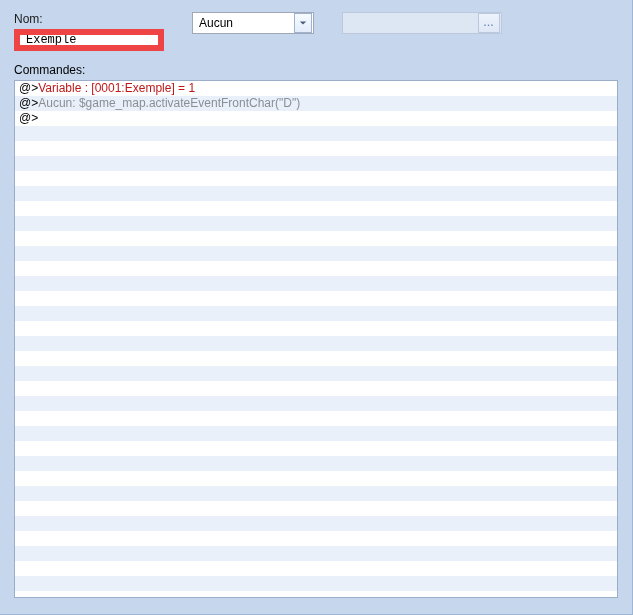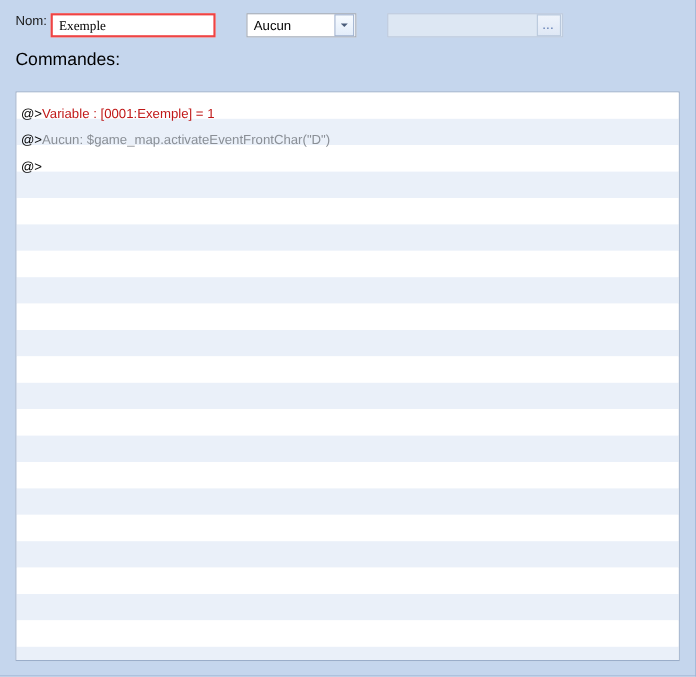--- a/index.html
+++ b/index.html
@@ -14,34 +14,34 @@
     border-top: none;
   }
   .panel {
     padding: 12px 14px 10px 14px;
   }
   .top-row {
     display: flex;
     gap: 28px;
     margin-bottom: 12px;
   }
-  .field-group { display: flex; flex-direction: row; gap: 3px; }
+  .field-group { display: flex; flex-direction: column; gap: 3px; }
   .label { color: #1a1a1a; font-size: 12px; }
   .label-disabled { color: #8b9fb8; }
   .text-input {
     width: 150px; height: 22px;
-    border: 2px solid #ef4444;
+    border: 6px solid #ef4444;
     background: #fff;
-    font-family: Liberation Serif, serif;
+    font-family: Liberation Mono, monospace;
     font-size: 12px;
     padding: 2px 6px;
   }
   .select-wrap {
     position: relative;
-    width: 100px; height: 22px;
+    width: 122px; height: 22px;
     background: #fff;
     border: 1px solid #a0a8b5;
     display: flex;
     align-items: center;
   }
   .select-value { flex: 1; padding: 0 6px; font-size: 12px; }
   .select-btn {
     width: 18px; height: 20px;
     margin: 0 1px;
     border: 1px solid #9fb2d0;
@@ -62,34 +62,34 @@
     width: 22px; height: 20px;
     margin: 0 1px;
     border: 1px solid #b9c8dc;
     background: linear-gradient(#eef3fb,#dfe8f5);
     display: flex; align-items: center; justify-content: center;
     color: #6782b6;
     font-weight: bold;
     letter-spacing: 1px;
     font-size: 9px;
   }
-  .commands-label { font-size: 16px; margin-bottom: 19px; display: block; }
+  .commands-label { font-size: 12px; margin-bottom: 3px; display: block; }
   .commands-box {
     width: 100%;
     height: 518px;
     background: #fff;
     border: 1px solid #9aadc9;
     overflow: hidden;
     font-family: Tahoma, "Segoe UI", sans-serif;
     font-size: 12px;
   }
   .cmd-row {
     height: 15px;
     line-height: 15px;
-    padding: 12px 4px;
+    padding: 0 4px;
     white-space: pre;
   }
   .cmd-row:nth-child(even) { background: #eaf0f9; }
   .cmd-row:nth-child(odd)  { background: #ffffff; }
   .prefix { color: #000; }
   .t-red   { color: #c01818; }
   .t-gray  { color: #8a8f96; }
   .t-black { color: #000; }
 </style>
 </head>

